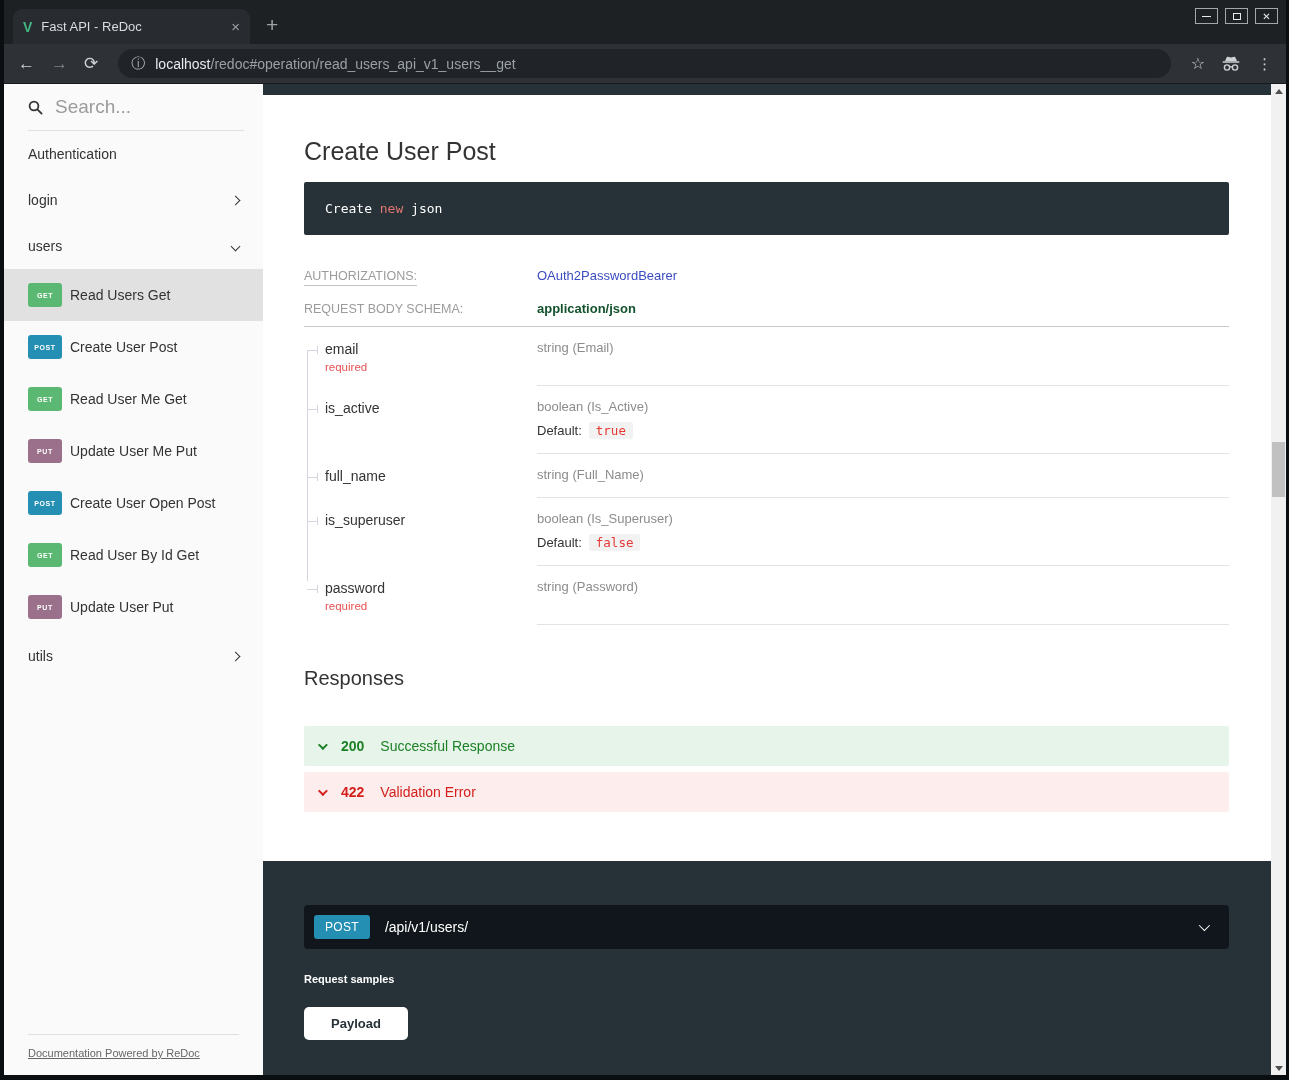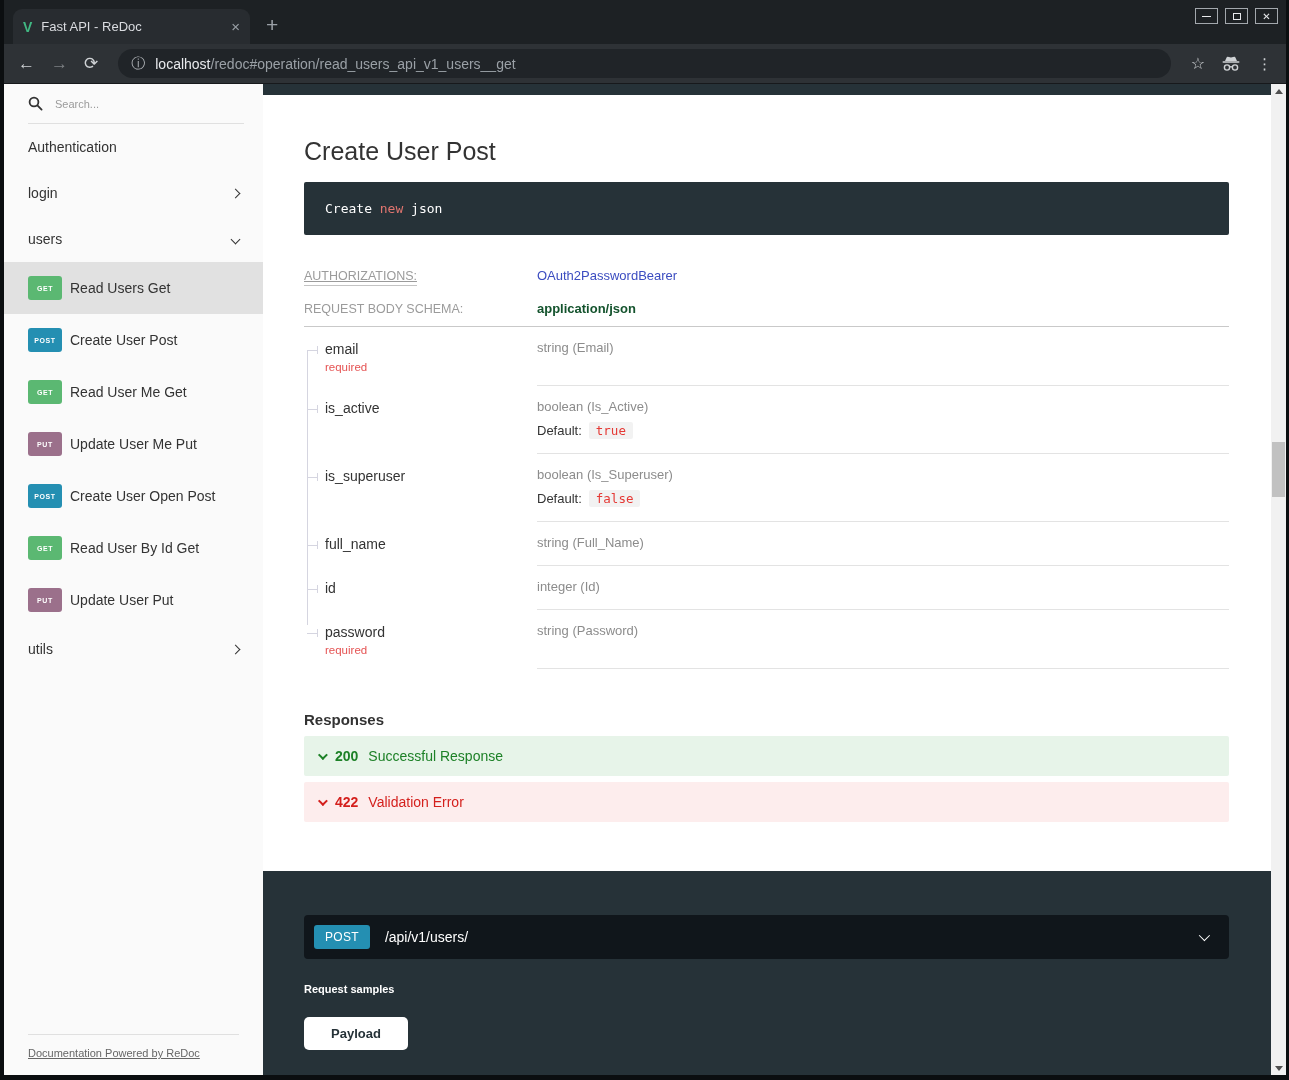--- a/index.html
+++ b/index.html
@@ -30,21 +30,21 @@
   .url b { color:#e8eaed; font-weight:normal; }
   .star-ic { font-size:16px; color:#cfd2d5; cursor:pointer; }
   .kebab-ic { font-size:15px; color:#cfd2d5; cursor:pointer; letter-spacing:0; }
 
   
   .page { flex:1; display:flex; overflow:hidden; }
 
   
   .sidebar { width:259px; background:#fafafa; flex:none; color:#333; display:flex; flex-direction:column; }
   .search-row { padding:12px 24px 0; display:flex; align-items:center; gap:12px; }
-  .search-row input { border:none; outline:none; background:transparent; font-size:11px; color:#be185d; width:150px; font-family:"Liberation Sans",sans-serif; }
+  .search-row input { border:none; outline:none; background:transparent; font-size:19px; color:#be185d; width:150px; font-family:"Liberation Sans",sans-serif; }
   .search-row input::placeholder { color:#9b9b9b; }
   .search-divider { border-top:1px solid #e0e0e0; margin:12px 19px 0 24px; }
   .nav { flex:1; }
   .side-group { padding:15px 24px; display:flex; align-items:center; justify-content:space-between; font-size:14px; cursor:pointer; }
   .op-item { padding:14px 24px; display:flex; align-items:center; gap:8px; font-size:14px; cursor:pointer; line-height:17px; }
   .op-item.active { background:#e1e1e1; }
   .badge { font-size:7px; font-weight:bold; color:#fff; border-radius:3px; width:34px; text-align:center; padding:3.5px 0; letter-spacing:.6px; flex:none; }
   .m-get  { background:#5bb872; }
   .m-post { background:#248fb2; }
   .m-put  { background:#9b708b; }
@@ -57,38 +57,38 @@
 
   
   .main { flex:1; display:flex; flex-direction:column; background:#fff; overflow:hidden; }
   .top-strip { height:11px; background:#263238; flex:none; }
   .content { padding:0 42px 0 41px; flex:none; }
   h1.op-title { font-size:25px; font-weight:400; color:#333; margin:42px 0 16px; }
   .code-block { background:#263238; border-radius:2px; padding:19px 21px; font-family:"DejaVu Sans Mono",monospace; font-size:13px; color:#fff; margin-bottom:33px; }
   .kw { color:#e0756f; }
   .meta-row { display:flex; align-items:baseline; margin-bottom:18px; }
   .meta-label { width:233px; flex:none; font-size:12.5px; color:#9b9b9b; }
-  .meta-label span.u { border-bottom:1px solid #c4c4c4; padding-bottom:2px;text-decoration:underline; }
+  .meta-label span.u { border-bottom:1px solid #c4c4c4; padding-bottom:2px; }
   .auth-value { font-size:13px; color:#3b4cc0; cursor:pointer; }
   .rbs-value { font-size:13px; color:#14532d; font-weight:bold; }
 
   .schema { border-top:1px solid #c9c9c9; position:relative; }
   .vline { position:absolute; left:3px; top:24px; bottom:44px; width:1px; background:#d5d5e0; }
   .field-row { display:flex; }
   .f-left { width:233px; flex:none; padding:14px 10px 13px 21px; position:relative; font-size:14px; color:#333; }
   .f-left::before { content:""; position:absolute; left:3px; top:23px; width:10px; height:1px; background:#d5d5e0; }
   .f-left::after  { content:""; position:absolute; left:13px; top:19px; width:1px; height:8px; background:#d5d5e0; }
   .required { font-size:11.5px; color:#e55353; margin-top:4px; }
   .f-right { flex:1; padding:13px 0 15px; border-bottom:1px solid #e3e3e3; font-size:13px; color:#8c8c8c; }
   .default-line { margin-top:9px; color:#333; }
   .token { font-family:"DejaVu Sans Mono",monospace; font-size:12.5px; color:#e53935; background:#f2f2f2; padding:1px 7px; border-radius:2px; margin-left:7px; }
 
   .responses { margin-top:42px; }
-  .responses h2 { font-size:15px; font-weight:700; color:#333; margin-bottom:8px; }
-  .banner { border-radius:2px; padding:12px 14px; font-size:14px; display:flex; align-items:center; gap:10px; margin-bottom:6px; cursor:pointer; }
+  .responses h2 { font-size:20px; font-weight:400; color:#333; margin-bottom:36px; }
+  .banner { border-radius:2px; padding:12px 14px; font-size:14px; display:flex; align-items:center; gap:16px; margin-bottom:6px; cursor:pointer; }
   .banner.success { background:#e7f4e9; color:#1d8127; }
   .banner.error   { background:#fdeded; color:#d41f1c; }
   .banner .bchev { width:7px; height:7px; border-right:2px solid currentColor; border-bottom:2px solid currentColor; transform:rotate(45deg) translateY(-2px); flex:none; }
   .banner b { font-weight:bold; }
 
   
   .samples { flex:1; background:#263238; margin-top:43px; padding:44px 42px 0 41px; }
   .endpoint-bar { background:#10161b; border-radius:4px; height:44px; display:flex; align-items:center; padding:0 22px 0 10px; gap:15px; cursor:pointer; }
   .http-badge { background:#248fb2; color:#fff; font-size:12px; padding:5px 11px; border-radius:3px; letter-spacing:.3px; }
   .endpoint-path { color:#fff; font-size:14px; }
@@ -244,41 +244,33 @@
               <div class="f-left">
                 <div>is_active</div>
               </div>
               <div class="f-right">
                 <div>boolean (Is_Active)</div>
                 <div class="default-line"><span>Default:</span><span class="token">true</span></div>
               </div>
             </div>
             <div class="field-row">
               <div class="f-left">
+                <div>full_name</div>
+              </div>
+              <div class="f-right">
+                <div>string (Full_Name)</div>
+              </div>
+            </div>
+            <div class="field-row">
+              <div class="f-left">
                 <div>is_superuser</div>
               </div>
               <div class="f-right">
                 <div>boolean (Is_Superuser)</div>
                 <div class="default-line"><span>Default:</span><span class="token">false</span></div>
-              </div>
-            </div>
-            <div class="field-row">
-              <div class="f-left">
-                <div>full_name</div>
-              </div>
-              <div class="f-right">
-                <div>string (Full_Name)</div>
-              </div>
-            </div>
-            <div class="field-row">
-              <div class="f-left">
-                <div>id</div>
-              </div>
-              <div class="f-right">
-                <div>integer (Id)</div>
               </div>
             </div>
             <div class="field-row">
               <div class="f-left">
                 <div>password</div>
                 <div class="required">required</div>
               </div>
               <div class="f-right">
                 <div>string (Password)</div>
               </div>

